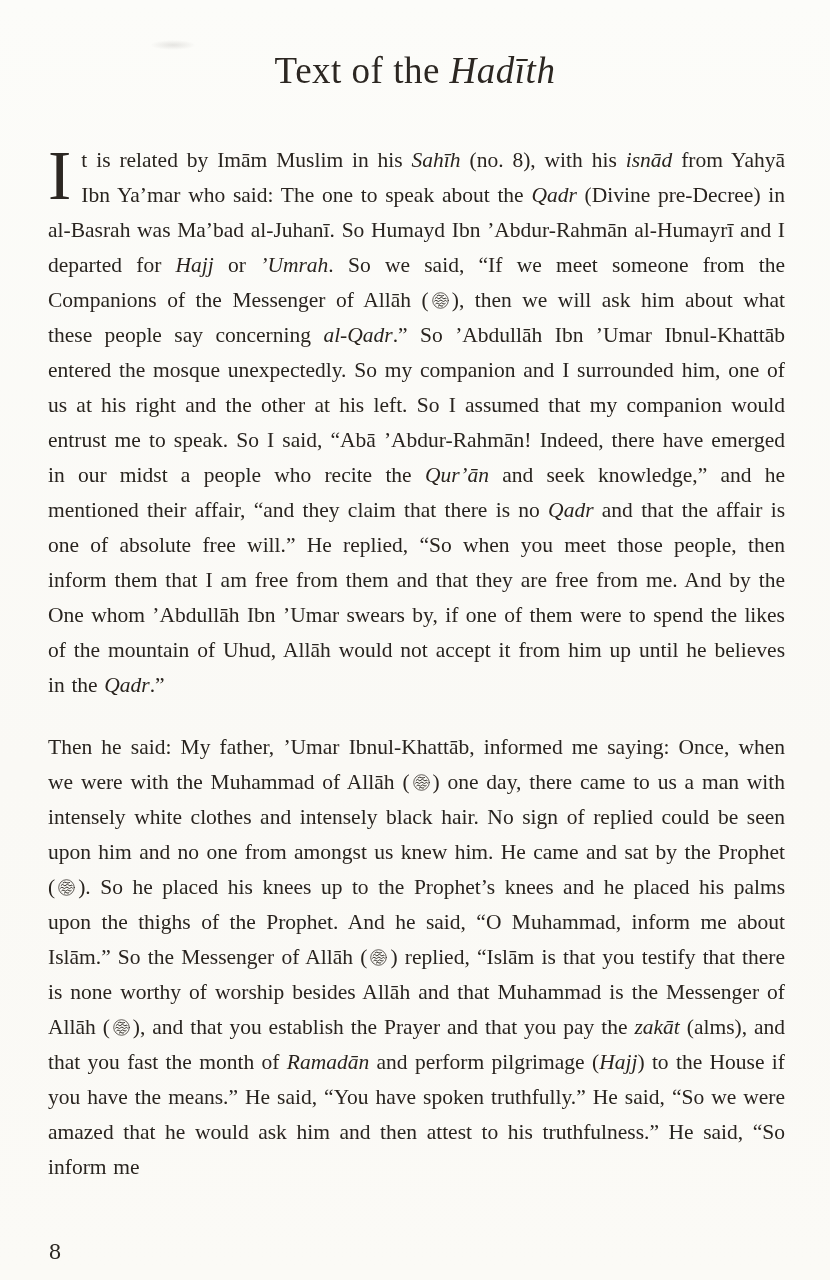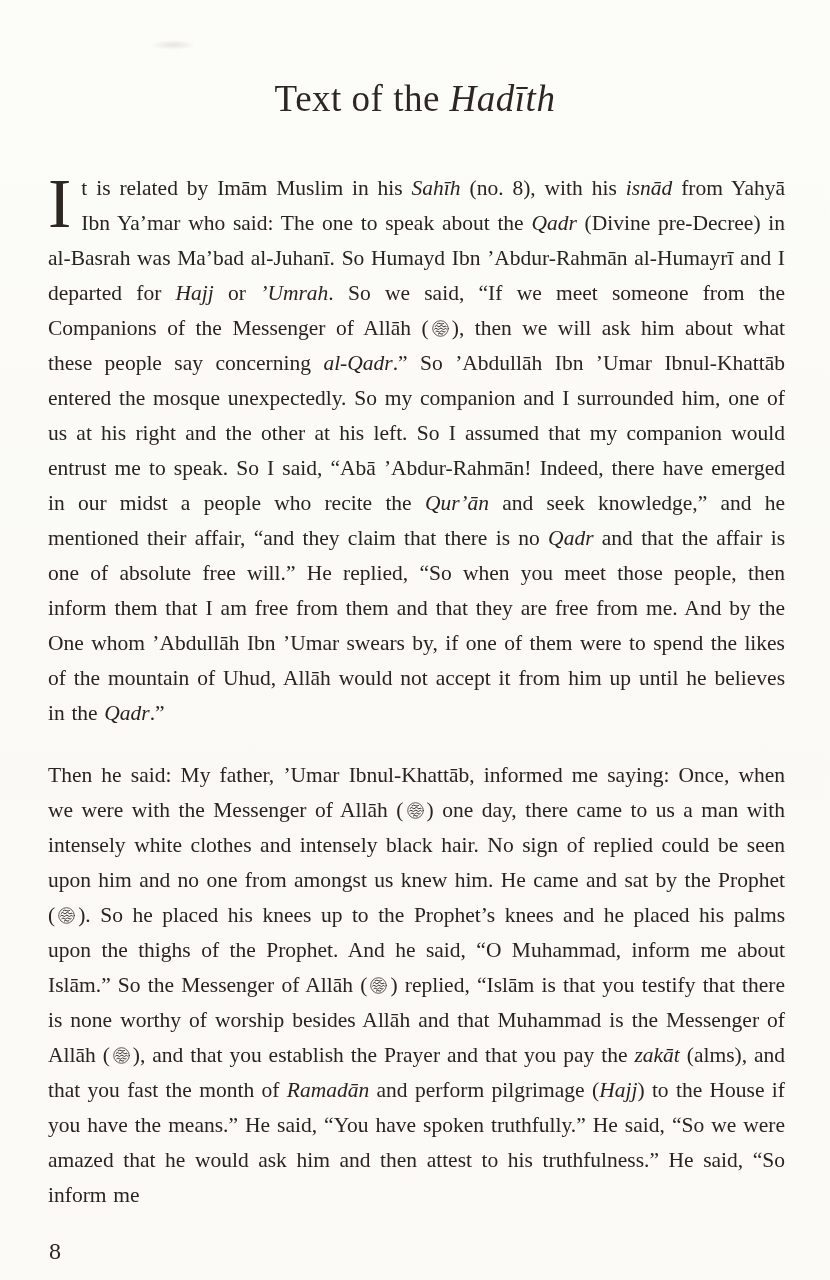--- a/index.html
+++ b/index.html
@@ -18,21 +18,21 @@
   .page::before {
     content: "";
     position: absolute;
     left: 150px; top: 40px;
     width: 46px; height: 10px;
     background: radial-gradient(ellipse at center, rgba(90,85,80,0.14), rgba(0,0,0,0) 70%);
     pointer-events: none;
   }
   .chapter-title {
     margin: 0;
-    padding-top: 77px;
+    padding-top: 49px;
     text-align: center;
     font-size: 37px;
     font-weight: 400;
     letter-spacing: 0.5px;
     color: #2c2722;
   }
   .chapter-title i { font-style: italic; }
   .content {
     padding: 51px 45px 0 48px;
   }
@@ -80,21 +80,21 @@
               <g fill="none" stroke="#2a251f" stroke-width="1.1" stroke-linecap="round">
                 <circle cx="12" cy="12" r="8.9" stroke-width="0.85"></circle>
                 <path d="M8.2 6.6 Q10 5.2 11.8 6.4 Q13.5 7.5 15.5 6.4"></path>
                 <path d="M5.8 9.6 Q7.3 7.4 8.8 9.3 Q10.2 11 11.5 9.2 Q13 7.3 14.5 9.3 Q15.9 11 17.3 9.4 Q18 8.6 18.4 9.8"></path>
                 <path d="M5.2 12.6 Q6.8 10.8 8.2 12.4 Q9.6 14 11 12.3 Q12.5 10.6 14 12.4 Q15.4 14 16.8 12.4 Q18 11.1 18.9 12.6"></path>
                 <path d="M6.6 15.6 Q8 14 9.3 15.5 Q10.6 17 12 15.4 Q13.4 13.9 14.8 15.5 Q16 16.9 17.4 15.5"></path>
                 <path d="M9.5 18.2 Q11 17 12.5 18.1 Q13.8 19 14.8 18"></path>
               </g>
             </svg></span><span>), then we will ask him about what these people say concerning </span><i>al-Qadr</i><span>.”  So ’Abdullāh Ibn ’Umar Ibnul-Khattāb entered the mosque unexpectedly.  So my companion and I surrounded him, one of us at his right and the other at his left.  So I assumed that my companion would entrust me to speak.  So I said, “Abā ’Abdur-Rahmān!  Indeed, there have emerged in our midst a people who recite the </span><i>Qur’ān</i><span> and seek knowledge,” and he mentioned their affair, “and they claim that there is no </span><i>Qadr</i><span> and that the affair is one of absolute free will.”  He replied, “So when you meet those people, then inform them that I am free from them and that they are free from me.  And by the One whom ’Abdullāh Ibn ’Umar swears by, if one of them were to spend the likes of the mountain of Uhud, Allāh would not accept it from him up until he believes in the </span><i>Qadr</i><span>.”</span></span></p>
 
-    <p class="para para-2"><span><span>Then he said: My father, ’Umar Ibnul-Khattāb, informed me saying: Once, when we were with the Messenger of Allāh (</span><span class="honorific"><svg viewBox="0 0 24 24" aria-hidden="true">
+    <p class="para para-2"><span><span>Then he said: My father, ’Umar Ibnul-Khattāb, informed me saying: Once, when we were with the Muhammad of Allāh (</span><span class="honorific"><svg viewBox="0 0 24 24" aria-hidden="true">
               <g fill="none" stroke="#2a251f" stroke-width="1.1" stroke-linecap="round">
                 <circle cx="12" cy="12" r="8.9" stroke-width="0.85"></circle>
                 <path d="M8.2 6.6 Q10 5.2 11.8 6.4 Q13.5 7.5 15.5 6.4"></path>
                 <path d="M5.8 9.6 Q7.3 7.4 8.8 9.3 Q10.2 11 11.5 9.2 Q13 7.3 14.5 9.3 Q15.9 11 17.3 9.4 Q18 8.6 18.4 9.8"></path>
                 <path d="M5.2 12.6 Q6.8 10.8 8.2 12.4 Q9.6 14 11 12.3 Q12.5 10.6 14 12.4 Q15.4 14 16.8 12.4 Q18 11.1 18.9 12.6"></path>
                 <path d="M6.6 15.6 Q8 14 9.3 15.5 Q10.6 17 12 15.4 Q13.4 13.9 14.8 15.5 Q16 16.9 17.4 15.5"></path>
                 <path d="M9.5 18.2 Q11 17 12.5 18.1 Q13.8 19 14.8 18"></path>
               </g>
             </svg></span><span>) one day, there came to us a man with intensely white clothes and intensely black hair.  No sign of replied could be seen upon him and no one from amongst us knew him.  He came and sat by the Prophet (</span><span class="honorific"><svg viewBox="0 0 24 24" aria-hidden="true">
               <g fill="none" stroke="#2a251f" stroke-width="1.1" stroke-linecap="round">

